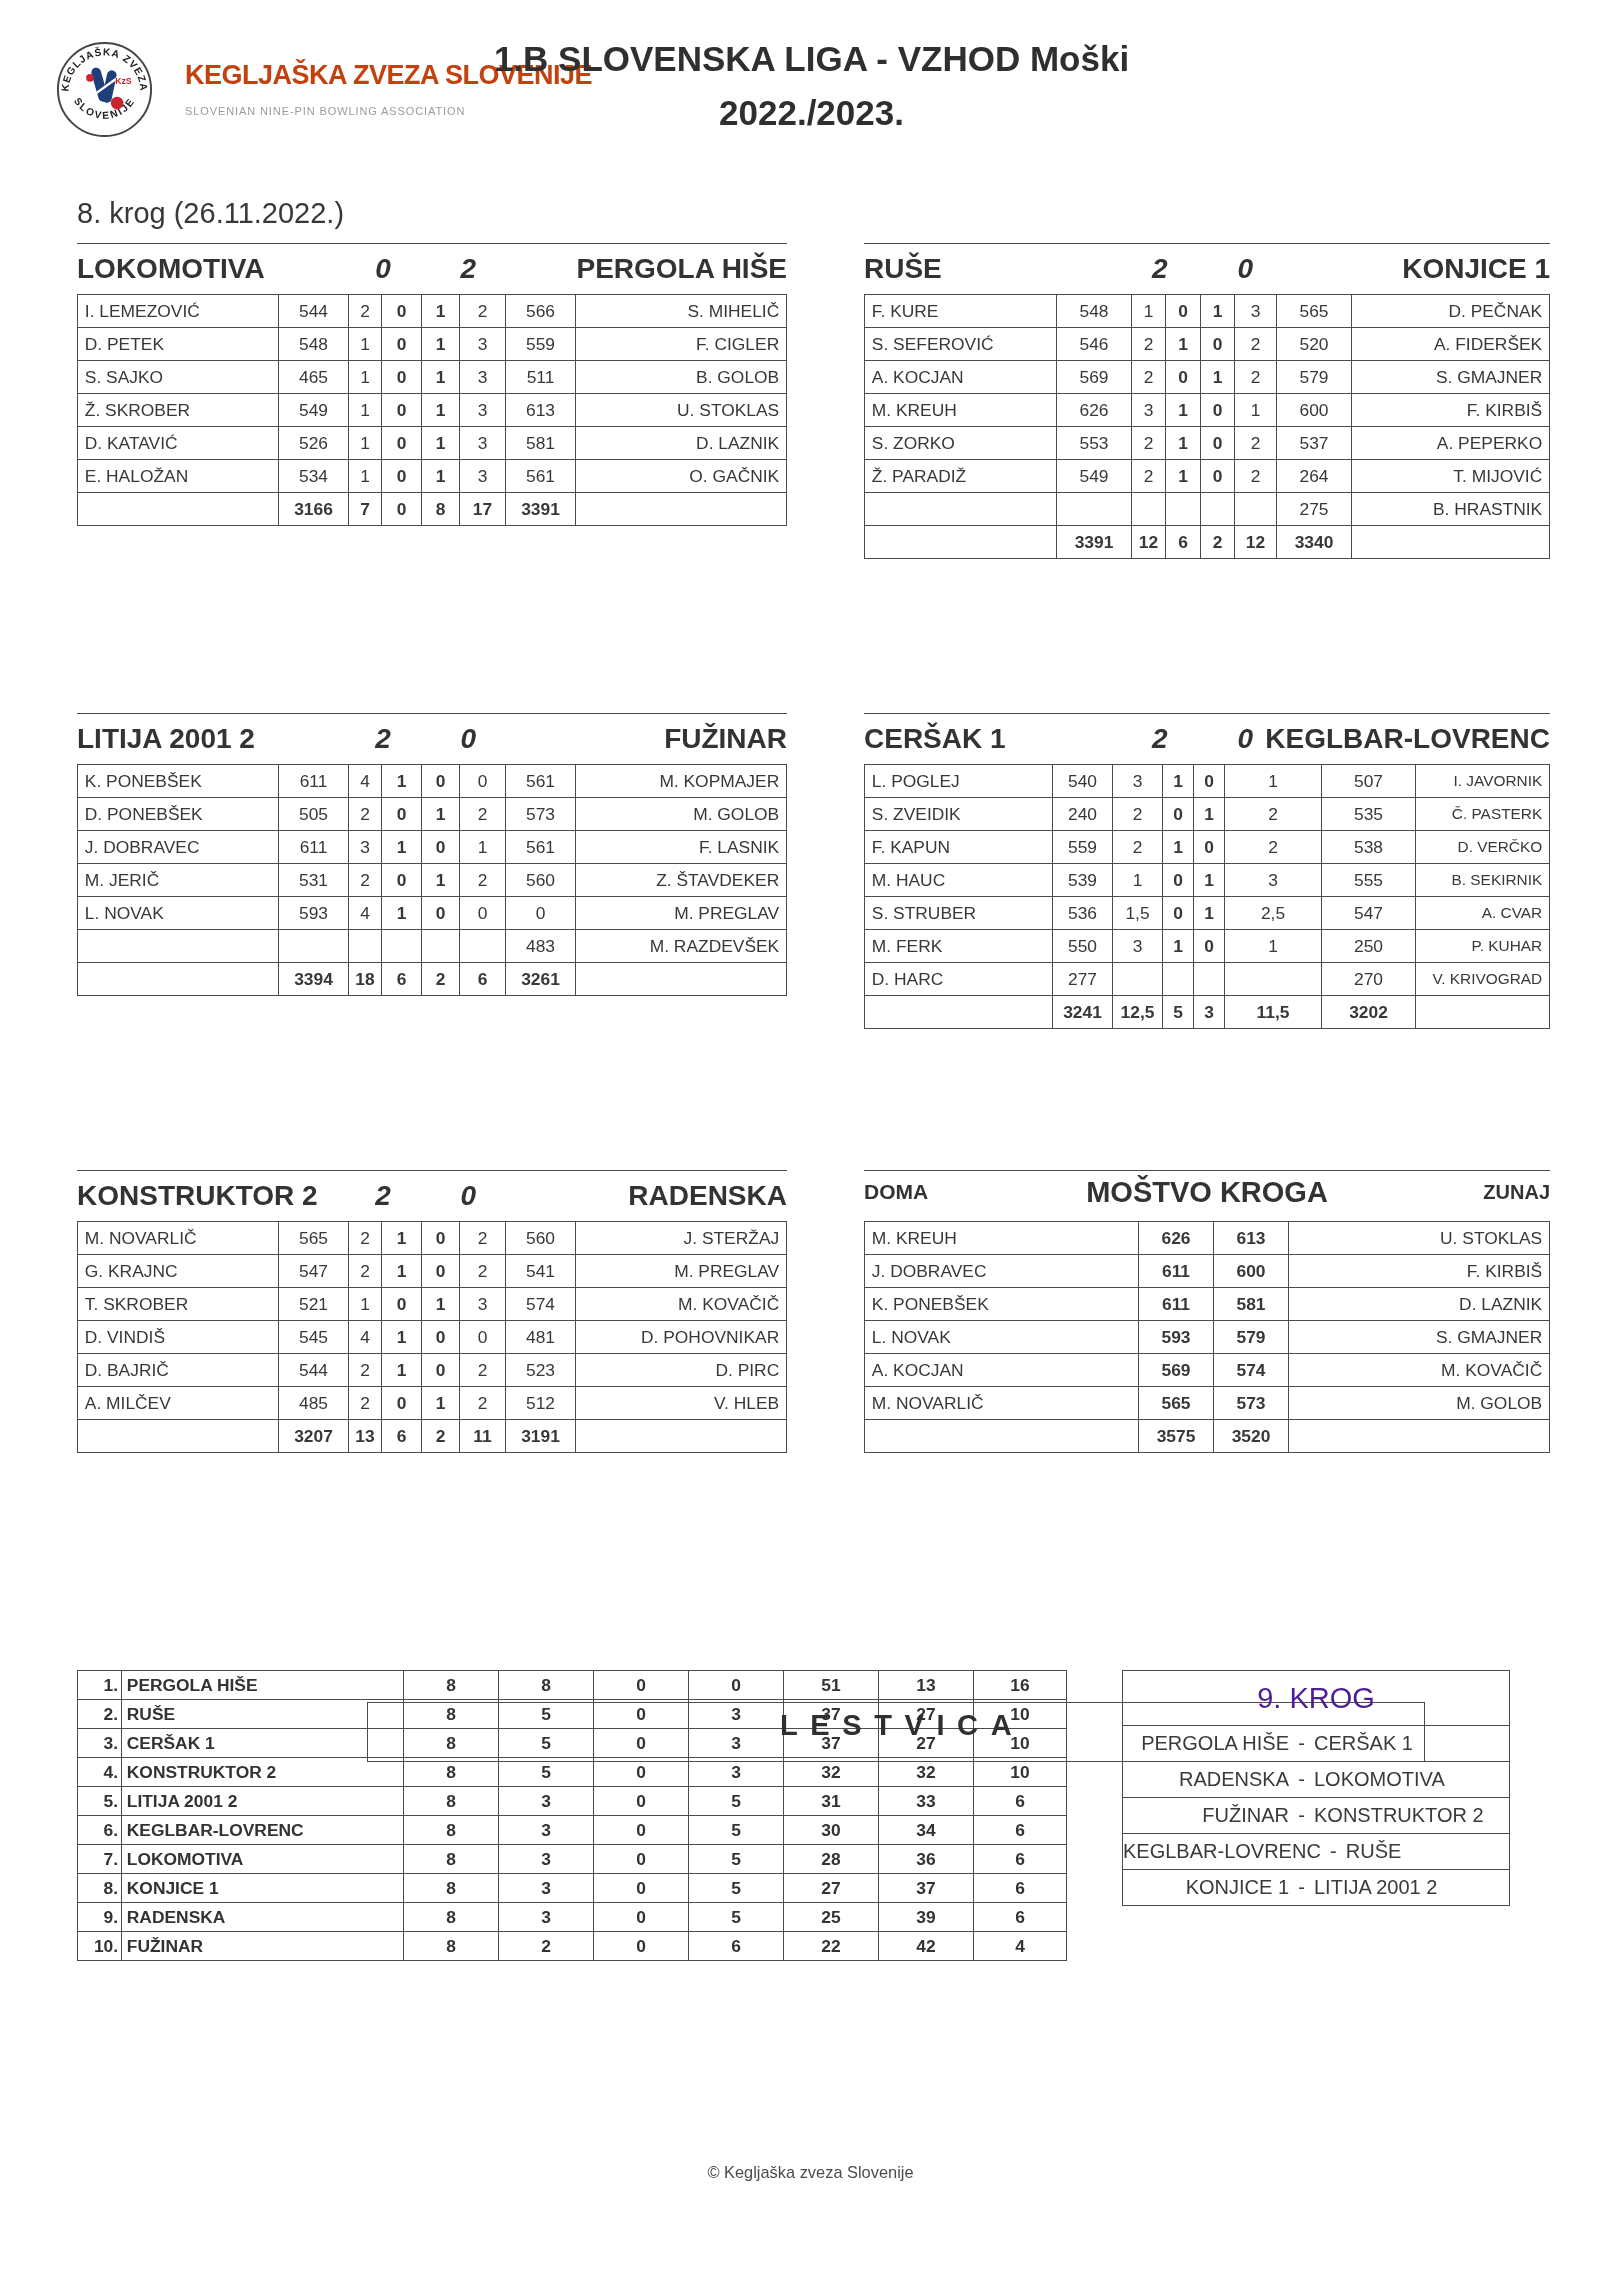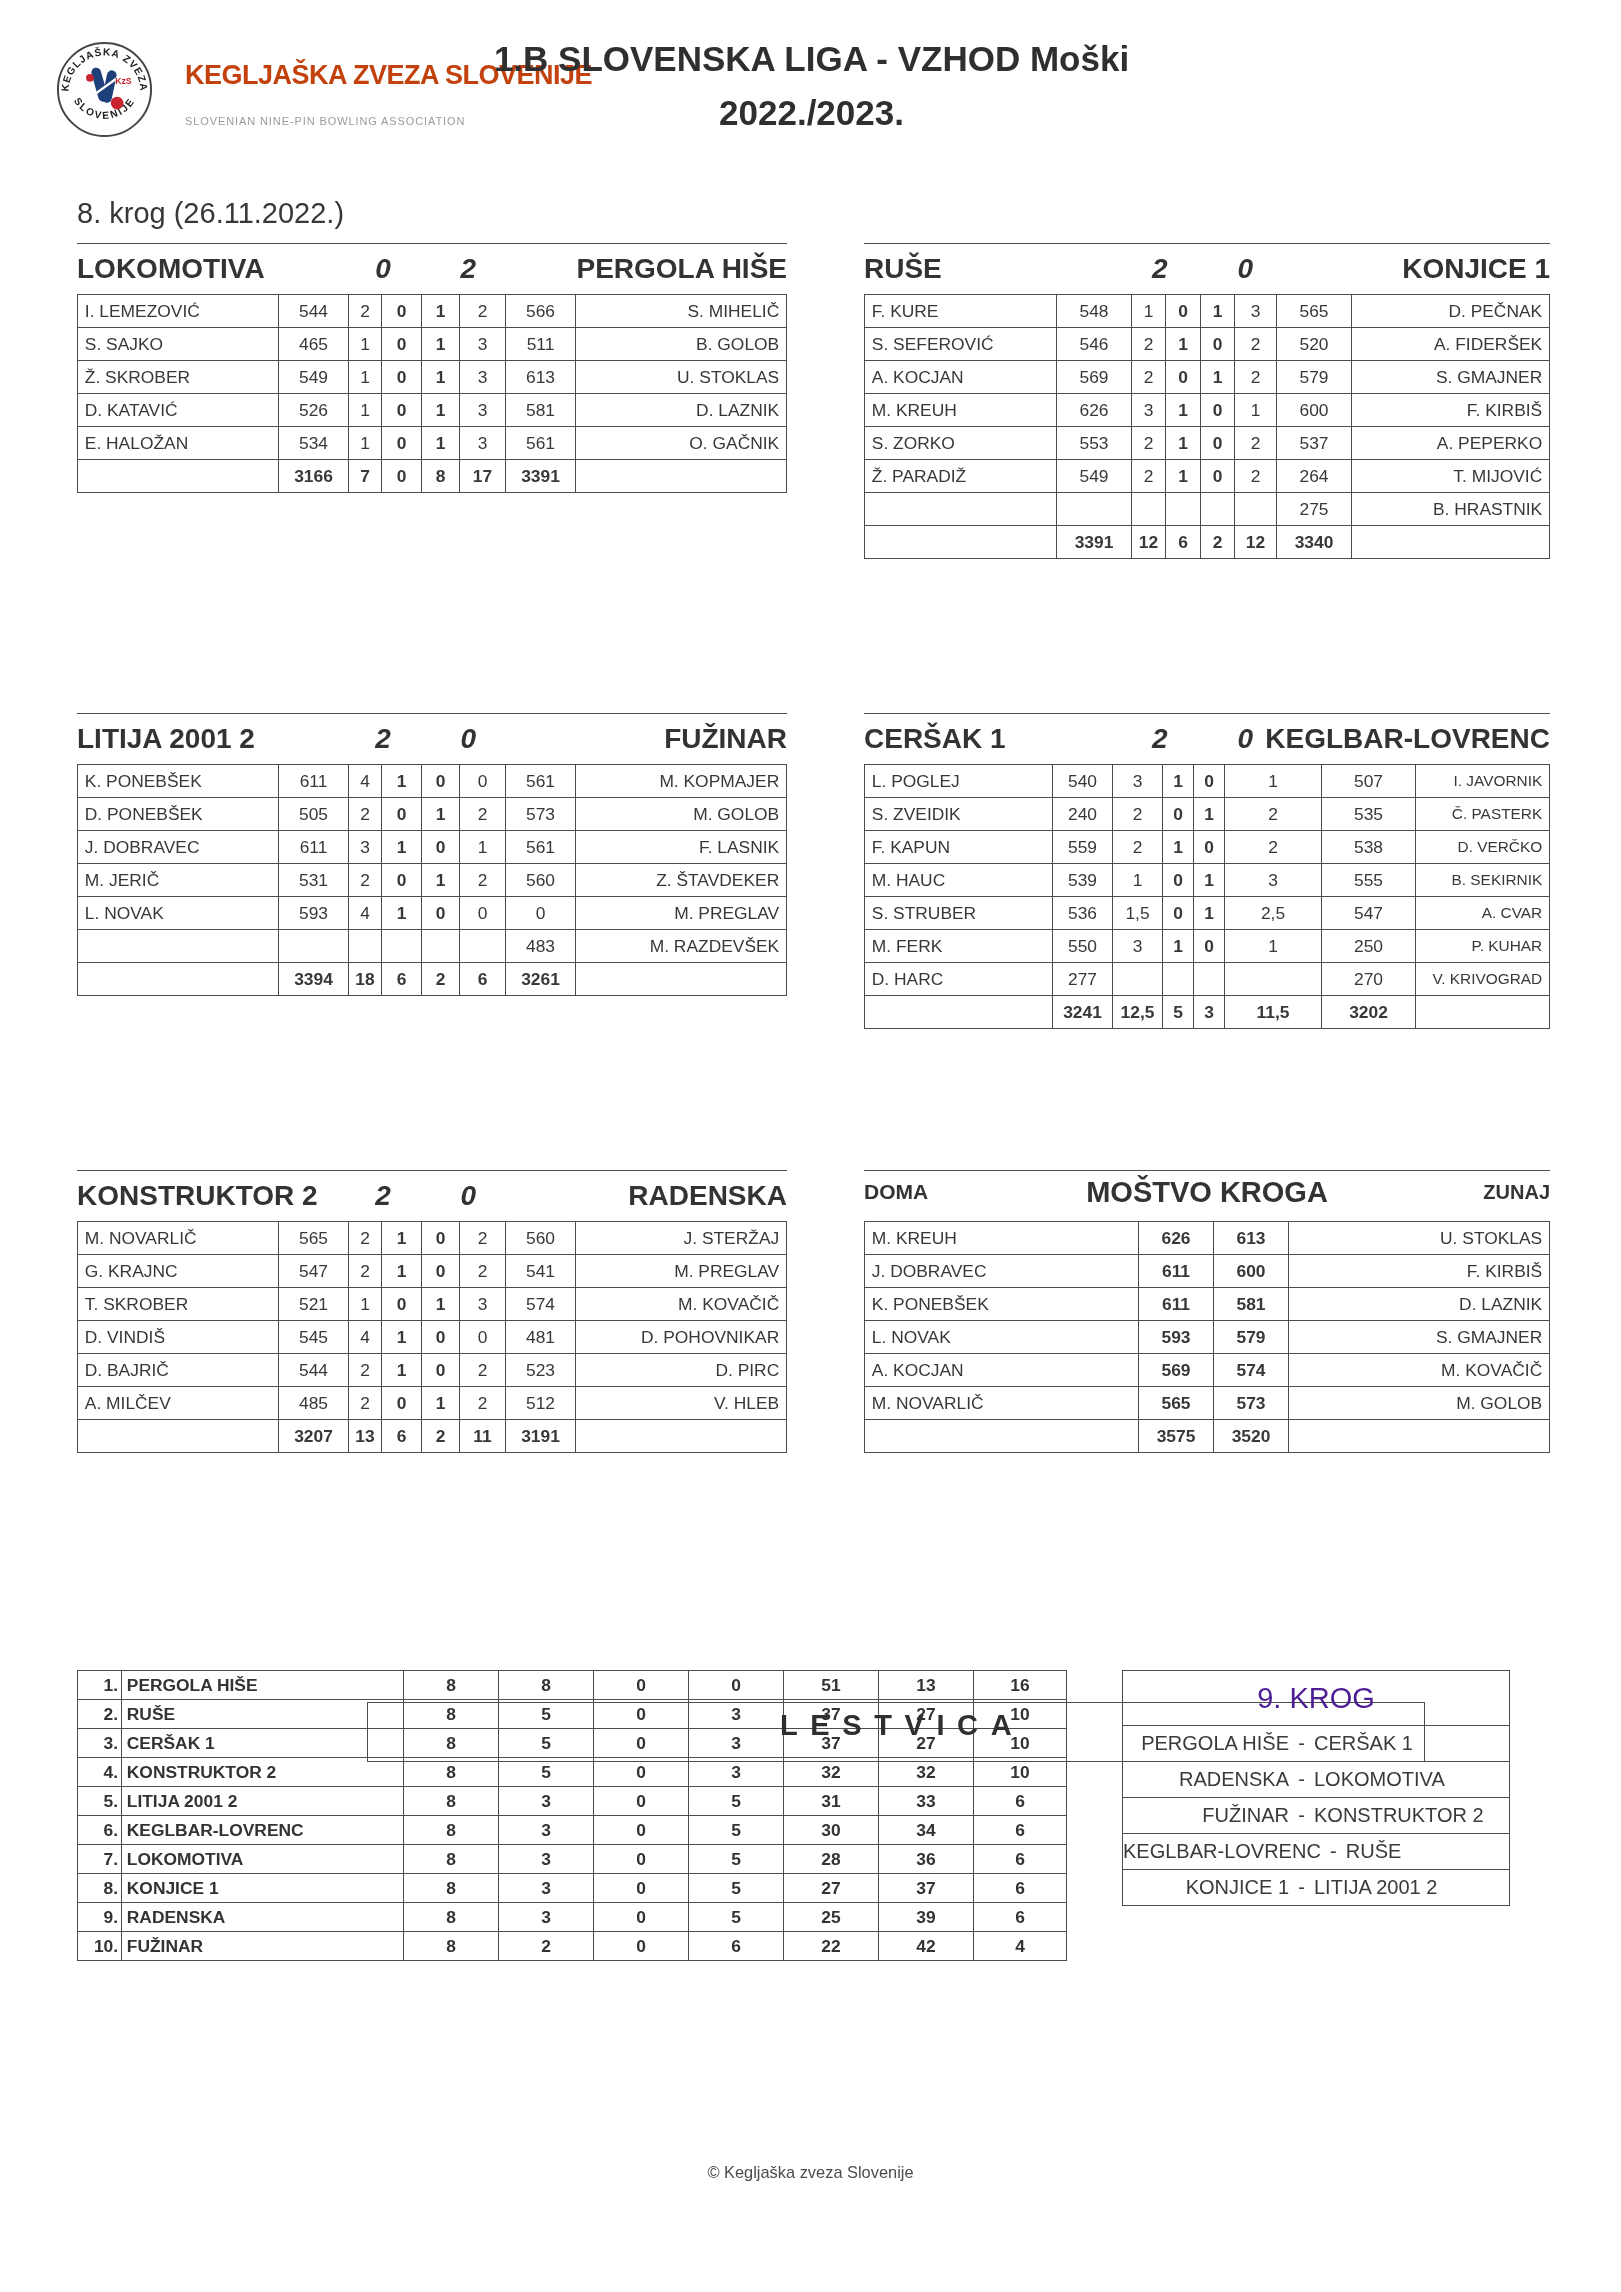--- a/index.html
+++ b/index.html
@@ -3,21 +3,21 @@
 <meta charset="utf-8">
 <style>
   html,body{margin:0;padding:0;background:#ffffff;}
   .page{position:relative;width:1621px;height:2292px;background:#fff;
         font-family:"Liberation Sans","DejaVu Sans",sans-serif;color:#383838;overflow:hidden;}
 
   
   .logo{position:absolute;left:56px;top:41px;width:97px;height:97px;}
   .brand{position:absolute;left:185px;top:60px;}
   .brand-name{font-size:27px;font-weight:bold;color:#c2410c;letter-spacing:-0.5px;white-space:nowrap;}
-  .brand-sub{font-size:11px;color:#9b9b9b;letter-spacing:0.9px;margin-top:24px;white-space:nowrap;}
+  .brand-sub{font-size:11px;color:#9b9b9b;letter-spacing:0.9px;margin-top:14px;white-space:nowrap;}
   .title{position:absolute;left:290px;top:32px;width:1043px;text-align:center;
          font-weight:bold;font-size:35px;line-height:1.55;color:#2f2f2f;}
   .round-heading{position:absolute;left:77px;top:197px;font-size:29px;color:#383838;}
 
   
   .block{position:absolute;border-top:1.9px solid #4c4c4c;background:#fff;}
   .b1{left:77px;top:243px;width:710px;}
   .b2{left:864px;top:243px;width:686px;}
   .b3{left:77px;top:713px;width:710px;}
   .b4{left:864px;top:713px;width:686px;}
@@ -137,20 +137,30 @@
     <td class="l">I. LEMEZOVIĆ</td>
     <td>544</td>
     <td>2</td>
     <td class="mp">0</td>
     <td class="mp">1</td>
     <td>2</td>
     <td>566</td>
     <td class="r">S. MIHELIČ</td>
   </tr>
 
+  <tr>
+    <td class="l">D. PETEK</td>
+    <td>548</td>
+    <td>1</td>
+    <td class="mp">0</td>
+    <td class="mp">1</td>
+    <td>3</td>
+    <td>559</td>
+    <td class="r">F. CIGLER</td>
+  </tr>
 
   <tr>
     <td class="l">S. SAJKO</td>
     <td>465</td>
     <td>1</td>
     <td class="mp">0</td>
     <td class="mp">1</td>
     <td>3</td>
     <td>511</td>
     <td class="r">B. GOLOB</td>

